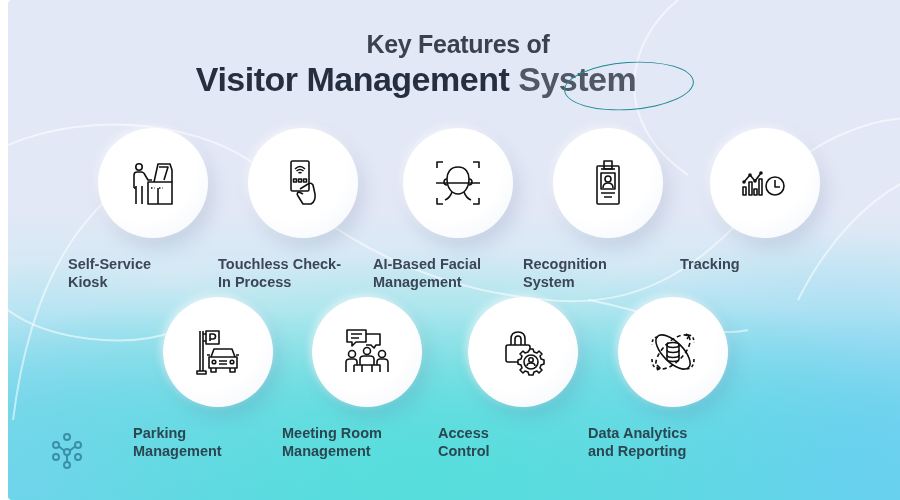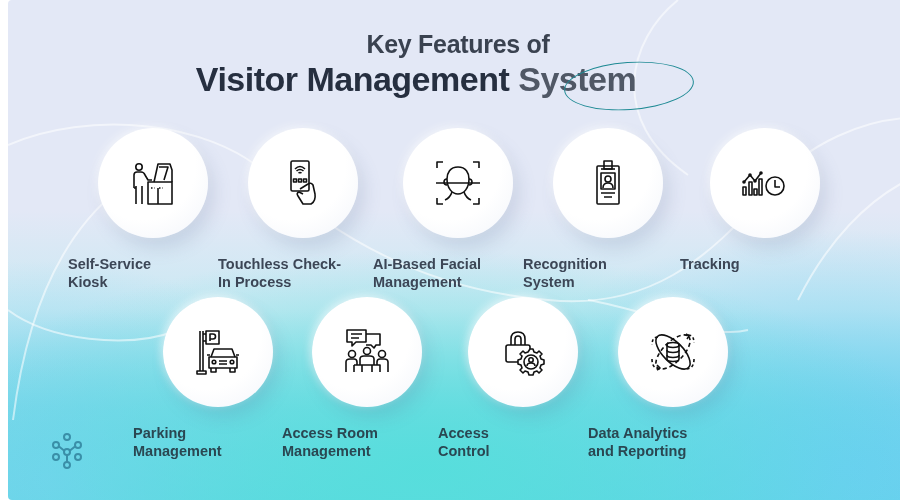--- a/index.html
+++ b/index.html
@@ -183,21 +183,21 @@
         <circle cx="10" cy="27" r="3.5"></circle>
         <circle cx="25" cy="24" r="3.5"></circle>
         <circle cx="40" cy="27" r="3.5"></circle>
         <path d="M4,45 V35 Q4,32 8,32 H12 Q15,32 15,35 V38"></path>
         <path d="M35,38 V35 Q35,32 38,32 H42 Q46,32 46,35 V45"></path>
         <path d="M18,38 V32 Q18,29 22,29 H28 Q32,29 32,32 V38"></path>
         <path d="M12,38 H38 V45 M12,38 V45 M20,45 V38 M30,45 V38"></path>
       </svg>
     </div>
     <div class="label dark">
-      <div>Access Room</div>
+      <div>Meeting Room</div>
       <div>Management</div>
     </div>
   </div>
 
   <div class="feature" style="left:515px; top:297px;">
     <div class="circle">
       <svg viewBox="0 0 50 50" fill="none" stroke="#111" stroke-width="1.6" stroke-linejoin="round">
         <path d="M13,18 V12 Q13,5 20,5 Q27,5 27,12 V18"></path>
         <path d="M17,18 V12 Q17,9 20,9 Q23,9 23,12 V18"></path>
         <path d="M20,35 H10 Q8,35 8,33 V20 Q8,18 10,18 H30 Q32,18 32,20 V22"></path>

